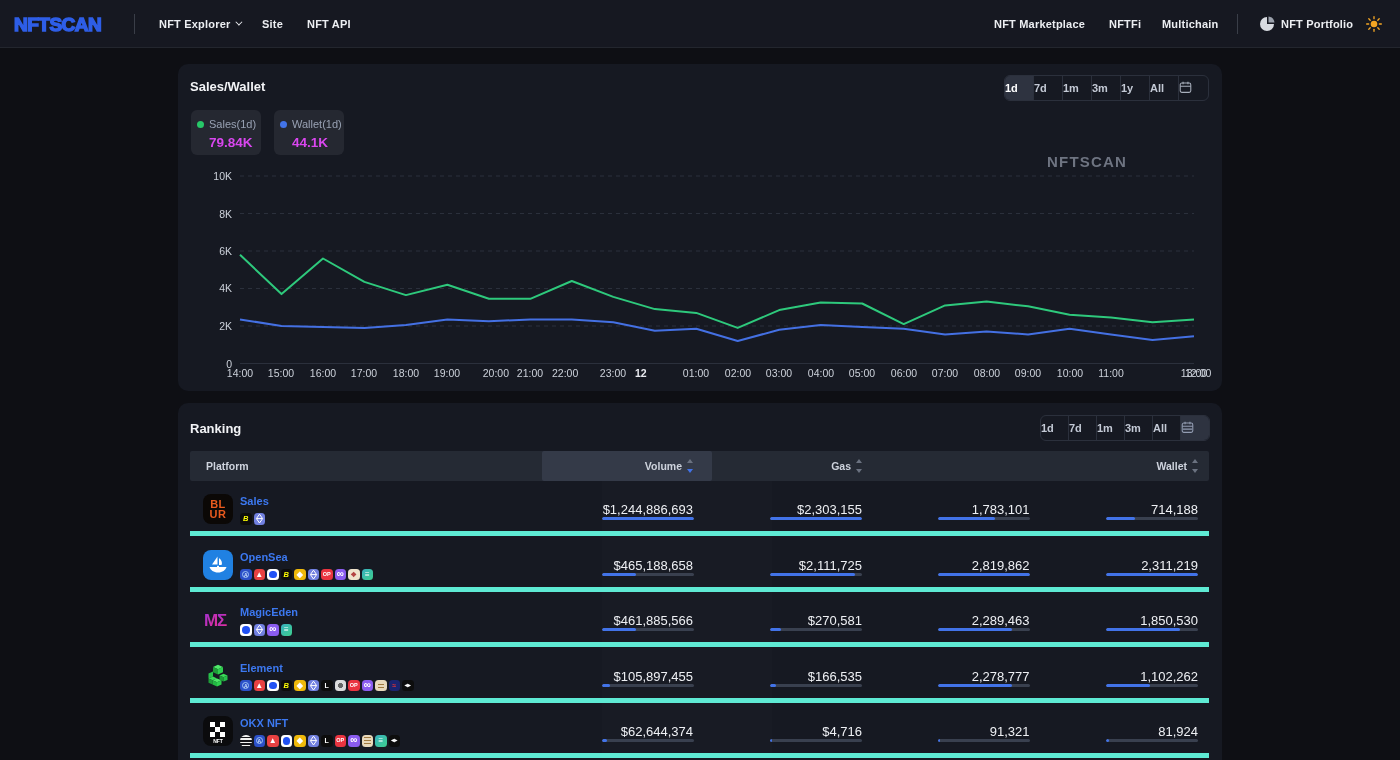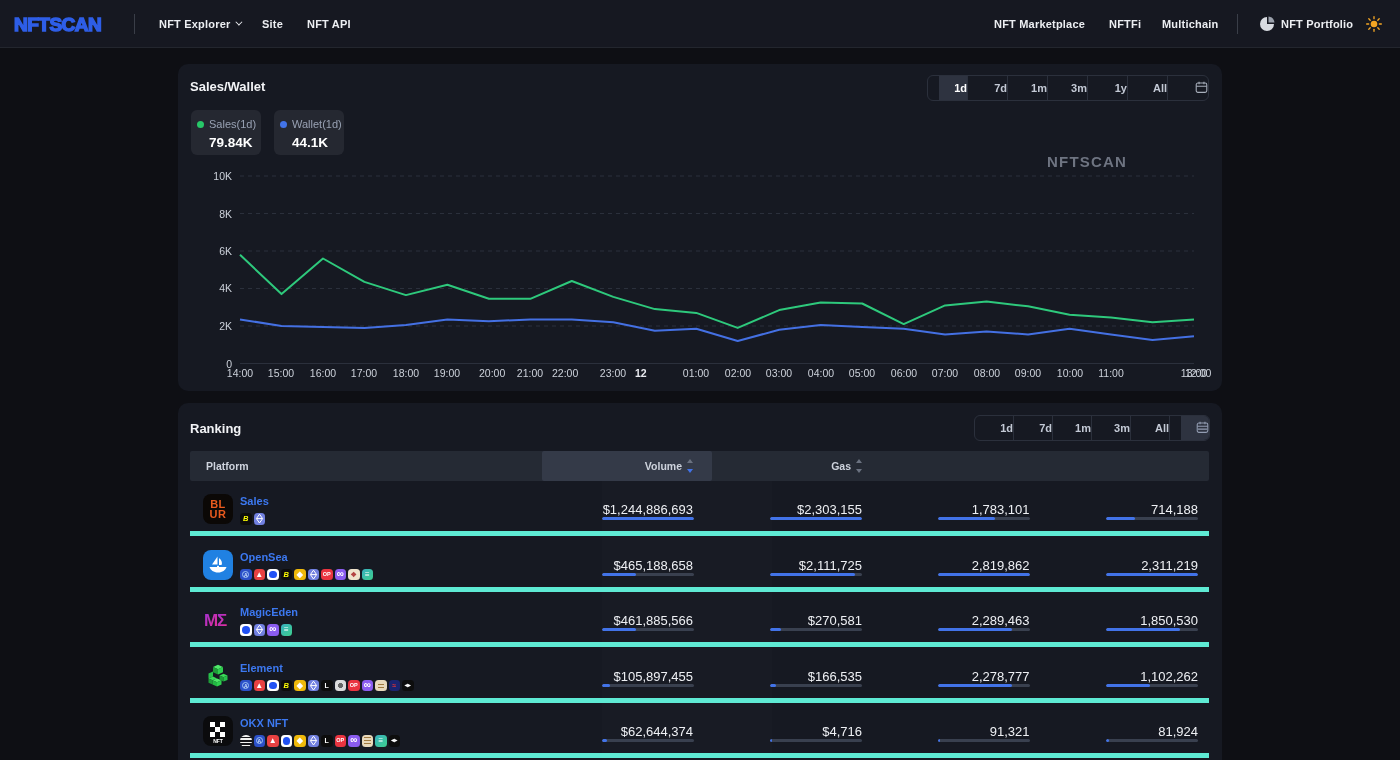--- a/index.html
+++ b/index.html
@@ -7,27 +7,27 @@
 .nav { position:absolute; left:0; top:0; width:1400px; height:48px; background:#161821; border-bottom:1px solid #23262e; }
 .logo { position:absolute; left:14px; top:13px; width:96px; height:22px; }
 .navsep { position:absolute; top:14px; width:1px; height:20px; background:#3a3e48; }
 .nlink { position:absolute; top:0; height:48px; line-height:48px; color:#eceef2; font-size:11px; font-weight:700; white-space:nowrap; letter-spacing:.2px; }
 .chev { display:inline-block; margin-left:5px; margin-bottom:2px; width:5px; height:5px; border-right:1.6px solid #eceef2; border-bottom:1.6px solid #eceef2; transform:rotate(45deg) translateY(-2px); }
 .card { position:absolute; left:178px; width:1044px; background:#161922; border-radius:10px; }
 .card1 { top:64px; height:327px; }
 .card2 { top:403px; height:400px; }
 .ctitle { position:absolute; left:12px; color:#f2f3f6; font-size:13px; font-weight:700; }
 .btngroup { position:absolute; display:flex; border:1px solid #2b303c; border-radius:6px; overflow:hidden; }
-.btn { height:24px; line-height:24px; text-align:right; color:#c3c9d5; font-size:11px; font-weight:700; border-right:1px solid #2b303c; background:transparent;margin-left:11px; }
+.btn { height:24px; line-height:24px; text-align:left; color:#c3c9d5; font-size:11px; font-weight:700; border-right:1px solid #2b303c; background:transparent; }
 .btn:last-child { border-right:none; }
 .btn.active { background:#2e3340; color:#fff; }
 .legend { position:absolute; top:46px; width:70px; height:45px; background:#252831; border-radius:6px; padding:8px 0 0 6px; }
 .legend .l1 { font-size:11px; color:#98a1b3; }
 .legend .dot { display:inline-block; width:7px; height:7px; border-radius:50%; margin-right:5px; }
-.legend .l2 { font-size:13.5px; color:#ffffff; font-weight:700; margin-top:5px; margin-left:12px; }
+.legend .l2 { font-size:13.5px; color:#d946ef; font-weight:700; margin-top:5px; margin-left:12px; }
 .wm { position:absolute; left:869px; top:89px; color:#737987; font-size:15px; font-weight:700; letter-spacing:1.2px; opacity:.95; }
 
 .thead { position:absolute; left:12px; top:48px; width:1019px; height:30px; background:#252a34; border-radius:2px; }
 .th { position:absolute; top:0; height:30px; line-height:30px; color:#ced3dd; font-size:10.5px; font-weight:700; }
 .sort { display:inline-block; position:relative; width:8px; height:10px; margin-left:4px; }
 .sort:before { content:""; position:absolute; left:1px; top:-1px; border-left:3.5px solid transparent; border-right:3.5px solid transparent; border-bottom:4.5px solid #6b7280; }
 .sort:after { content:""; position:absolute; left:1px; bottom:-3px; border-left:3.5px solid transparent; border-right:3.5px solid transparent; border-top:4.5px solid #6b7280; }
 .sort.up-blue:after { border-top-color:#4273e8; }
 .row { position:absolute; left:12px; width:1019px; height:55px; border-bottom:5px solid #5eead4; }
 .plogo { position:absolute; left:13px; top:13px; width:30px; height:30px; border-radius:8px; }
@@ -120,21 +120,21 @@
       <div class="axis" style="left:14px;top:256px;width:40px;text-align:right">2K</div>
       <div class="axis" style="left:14px;top:294px;width:40px;text-align:right">0</div>
     </div>
   <div id="xlabels">
       <div class="axis" style="left:42px;top:303px;width:40px;text-align:center;">14:00</div>
       <div class="axis" style="left:83px;top:303px;width:40px;text-align:center;">15:00</div>
       <div class="axis" style="left:125px;top:303px;width:40px;text-align:center;">16:00</div>
       <div class="axis" style="left:166px;top:303px;width:40px;text-align:center;">17:00</div>
       <div class="axis" style="left:208px;top:303px;width:40px;text-align:center;">18:00</div>
       <div class="axis" style="left:249px;top:303px;width:40px;text-align:center;">19:00</div>
-      <div class="axis" style="left:301px;top:303px;width:40px;text-align:left;">20:00</div>
+      <div class="axis" style="left:291px;top:303px;width:40px;text-align:right;">20:00</div>
       <div class="axis" style="left:332px;top:303px;width:40px;text-align:center;">21:00</div>
       <div class="axis" style="left:374px;top:303px;width:40px;text-align:left;">22:00</div>
       <div class="axis" style="left:415px;top:303px;width:40px;text-align:center;">23:00</div>
       <div class="axis" style="left:457px;top:303px;width:40px;font-weight:700;color:#e8eaef;">12</div>
       <div class="axis" style="left:498px;top:303px;width:40px;text-align:center;">01:00</div>
       <div class="axis" style="left:540px;top:303px;width:40px;text-align:center;">02:00</div>
       <div class="axis" style="left:581px;top:303px;width:40px;text-align:center;">03:00</div>
       <div class="axis" style="left:623px;top:303px;width:40px;text-align:center;">04:00</div>
       <div class="axis" style="left:664px;top:303px;width:40px;text-align:center;">05:00</div>
       <div class="axis" style="left:706px;top:303px;width:40px;text-align:center;">06:00</div>
@@ -162,20 +162,21 @@
           <line x1="2.5" y1="10" x2="13.5" y2="10" stroke="#939db2" stroke-width="1.3"></line>
           <line x1="5" y1="1" x2="5" y2="4" stroke="#939db2" stroke-width="1.3"></line>
           <line x1="11" y1="1" x2="11" y2="4" stroke="#939db2" stroke-width="1.3"></line>
         </svg></div>
   </div>
   <div class="thead">
     <div style="position:absolute;left:352px;top:0;width:170px;height:30px;background:#343a48;border-radius:2px"></div>
     <div class="th" style="left:16px">Platform</div>
     <div class="th" style="left:352px;width:152px;text-align:right">Volume<span class="sort up-blue"></span></div>
     <div class="th" style="left:528px;width:145px;text-align:right">Gas<span class="sort"></span></div>
+    <div class="th" style="left:864px;width:145px;text-align:right">Wallet<span class="sort"></span></div>
   </div>
   <div id="rows">
 <div class="row" style="top:78.0px">
         <div style="position:absolute;left:412px;top:0;width:170px;height:55px;background:rgba(255,255,255,0.012)"></div>
         <div class="plogo" style="background:#0b0806;color:#e85a1e;font-weight:900;font-size:11px;line-height:10px;text-align:center;padding-top:4.5px;letter-spacing:.5px">BL<br>UR</div>
         <div class="pname">Sales</div>
         <div class="chains">
           <span class="ch" style="background:#0d0d0d;color:#fcfc03;font-size:7.5px;font-style:italic">B</span>
           <span class="ch" style="background:#7180e0"><svg width="11" height="11" viewBox="0 0 11 11" style="margin-top:0.2px">
               <path d="M5.5 1.2 L8.6 5.6 L5.5 10 L2.4 5.6 Z" fill="none" stroke="#fff" stroke-width="1"></path>

